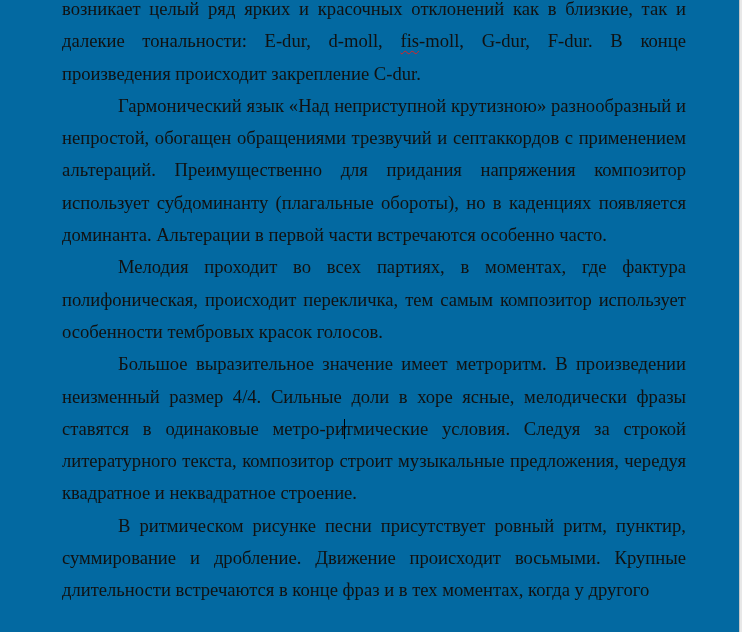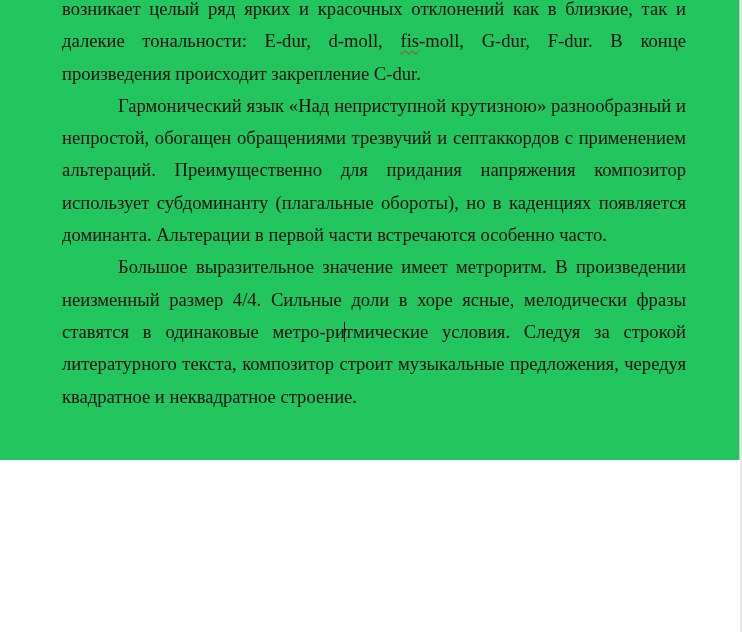--- a/index.html
+++ b/index.html
@@ -11,22 +11,22 @@
       width: 742px;
       height: 632px;
       overflow: hidden;
       position: relative;
     }
     .page {
       position: absolute;
       left: 0;
       top: 0;
       width: 739px;
-      height: 460px;
-      background: #22c55e;
+      height: 632px;
+      background: #0369a1;
       border-right: 1px solid #c6c6c6;
     }
     .page-edge {
       position: absolute;
       left: 740px;
       top: 0;
       width: 2px;
       height: 632px;
       background: #e8e8e8;
     }
@@ -70,21 +70,27 @@
   <div class="text-body">
 
     <p class="para">
       <span>возникает целый ряд ярких и красочных отклонений как в близкие, так и далекие тональности: E-dur, d-moll, </span><span class="spell-err">fis</span><span>-moll, G-dur, F-dur. В конце произведения происходит закрепление C-dur.</span>
     </p>
 
     <p class="para indent">
       <span>Гармонический язык «Над неприступной крутизною» разнообразный и непростой, обогащен обращениями трезвучий и септаккордов с применением альтераций. Преимущественно для придания напряжения композитор использует субдоминанту (плагальные обороты), но в каденциях появляется доминанта. Альтерации в первой части встречаются особенно часто.</span>
     </p>
 
+    <p class="para indent">
+      <span>Мелодия проходит во всех партиях, в моментах, где фактура полифоническая, происходит перекличка, тем самым композитор использует особенности тембровых красок голосов.</span>
+    </p>
 
     <p class="para indent">
       <span>Большое выразительное значение имеет метроритм. В произведении неизменный размер 4/4. Сильные доли в хоре ясные, мелодически  фразы ставятся в одинаковые метро-ри</span><span class="caret"></span><span>тмические условия. Следуя за строкой литературного текста, композитор строит музыкальные предложения, чередуя квадратное и неквадратное строение.</span>
     </p>
 
+    <p class="para indent">
+      <span>В ритмическом рисунке песни присутствует ровный ритм, пунктир, суммирование и дробление. Движение происходит восьмыми. Крупные длительности встречаются в конце фраз и в тех моментах, когда у другого</span>
+    </p>
 
   </div>
 </div>
 <div class="page-edge"></div>
 
 </body></html>

